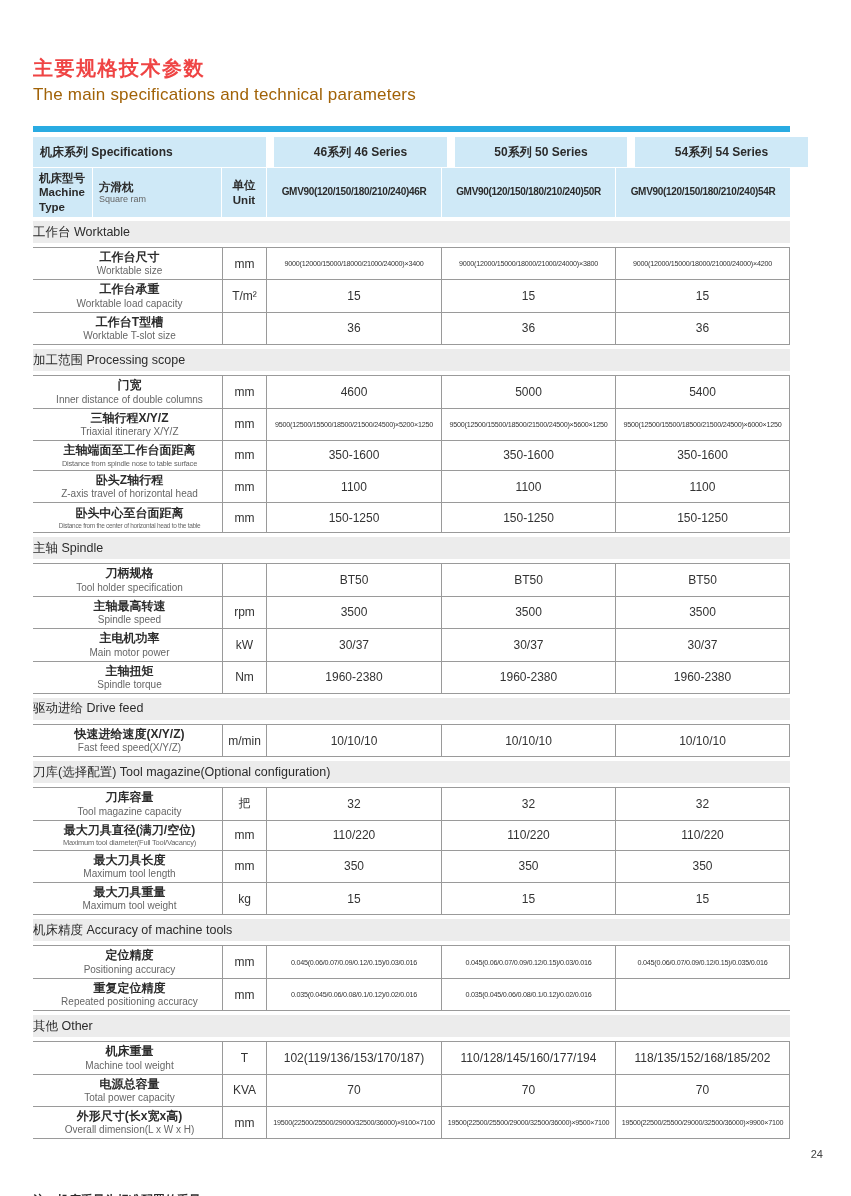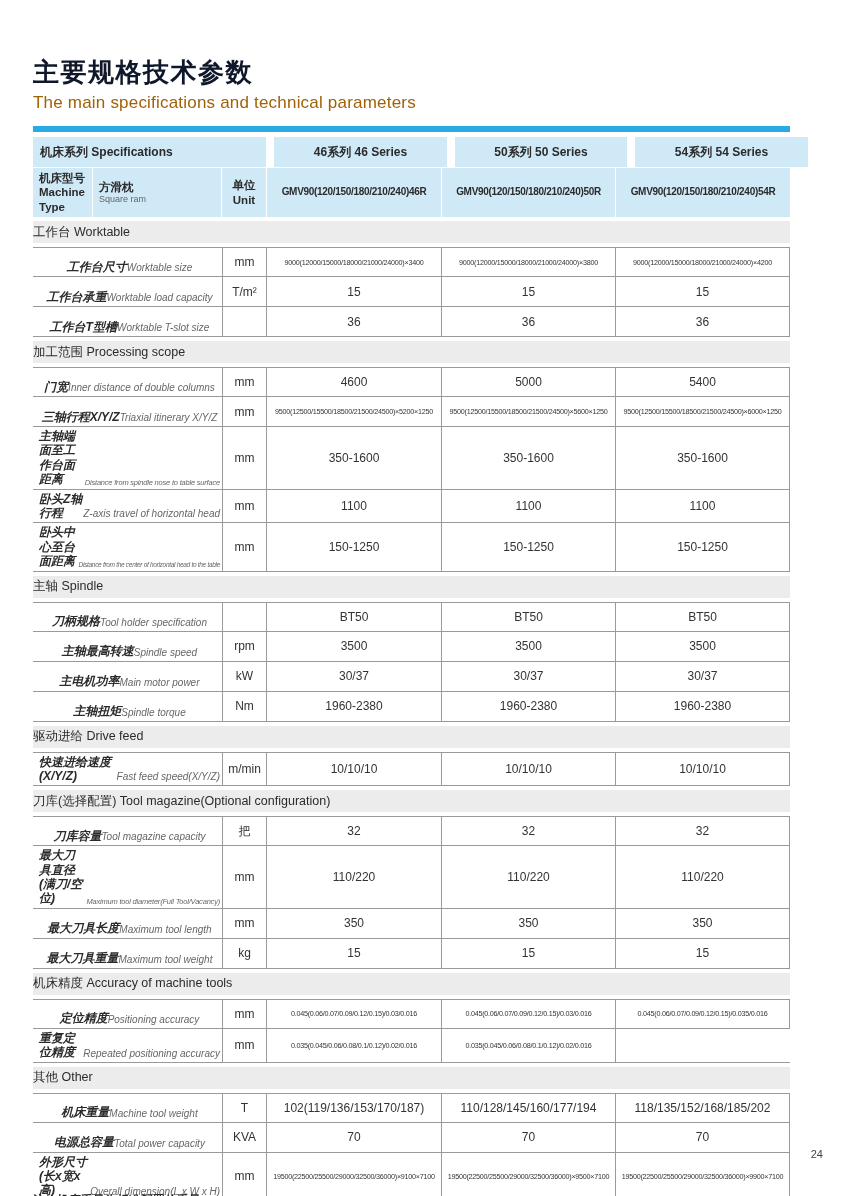--- a/index.html
+++ b/index.html
@@ -4,21 +4,21 @@
 <style>
   * { margin:0; padding:0; box-sizing:border-box; }
   html,body { width:851px; height:1196px; }
   body {
     background:#ffffff;
     font-family:"Liberation Sans","DejaVu Sans",sans-serif;
     position:relative;
     color:#333;
   }
   .title-block { position:absolute; left:33px; top:55px; }
-  .page-title { color:#0f172a; font-size:26px; font-weight:bold; letter-spacing:1.5px; }
+  .page-title { color:#ef4444; font-size:20px; font-weight:bold; letter-spacing:1.5px; }
   .page-subtitle { color:#a16207; font-size:17px; margin-top:3px; letter-spacing:.2px; }
 
   .spec-table { position:absolute; left:33px; top:126px; width:757px; }
   .accent-bar { height:6px; background:#29abe2; }
 
   .hrow1 { display:grid; grid-template-columns:233px 173px 172px 173px; gap:8px; height:30px; margin-top:5px; }
   .hrow1 .hcell { background:#cfe9f7; display:flex; align-items:center; justify-content:center;
                   font-size:12px; font-weight:bold; color:#2b2b2b; }
   .hrow1 .hcell.first { justify-content:flex-start; padding-left:7px; }
 
@@ -28,21 +28,21 @@
   .hrow2 .hcell.left { align-items:flex-start; padding-left:6px; text-align:left; }
   .hcell .sub { font-size:9px; font-weight:normal; color:#666; }
   .hcell.model { font-size:10px; letter-spacing:-0.3px; white-space:nowrap; }
 
   .section-bar { background:#ececec; height:22px; margin:4px 0; display:flex; align-items:center;
                  font-size:12.5px; color:#2b2b2b; }
   .sec-rows .row { display:grid; grid-template-columns:189px 45px 175px 174px 174px; min-height:30px;
                    border-bottom:1px solid #9a9a9a; }
   .sec-rows .row:first-child { border-top:1px solid #9a9a9a; }
   .cell { display:flex; align-items:center; justify-content:center; }
-  .cell.label { flex-direction:row; align-items:flex-end; justify-content:center; padding:2px 2px 2px 6px;font-style:italic; }
+  .cell.label { flex-direction:column; align-items:center; justify-content:center; padding:2px 2px 2px 6px; }
   .cell.unit  { border-left:1px solid #9a9a9a; border-right:1px solid #9a9a9a; font-size:12px; }
   .cell.val   { border-right:1px solid #9a9a9a; font-size:12px; text-align:center; padding:0 1px; }
   .label-cn { font-size:12px; font-weight:bold; color:#2b2b2b; line-height:1.2; }
   .label-en { font-size:10px; color:#666; line-height:1.2; margin-top:1px; white-space:nowrap; }
   .label-en.en-sm { font-size:7.5px; letter-spacing:-0.2px; }
   .label-en.en-xs { font-size:6.5px; letter-spacing:-0.3px; }
   .val.v-xs { font-size:7.2px; letter-spacing:-0.25px; white-space:nowrap; }
 
   .note-block { position:absolute; left:33px; top:1192px; }
   .note-cn { font-size:12px; font-weight:bold; color:#2b2b2b; }

